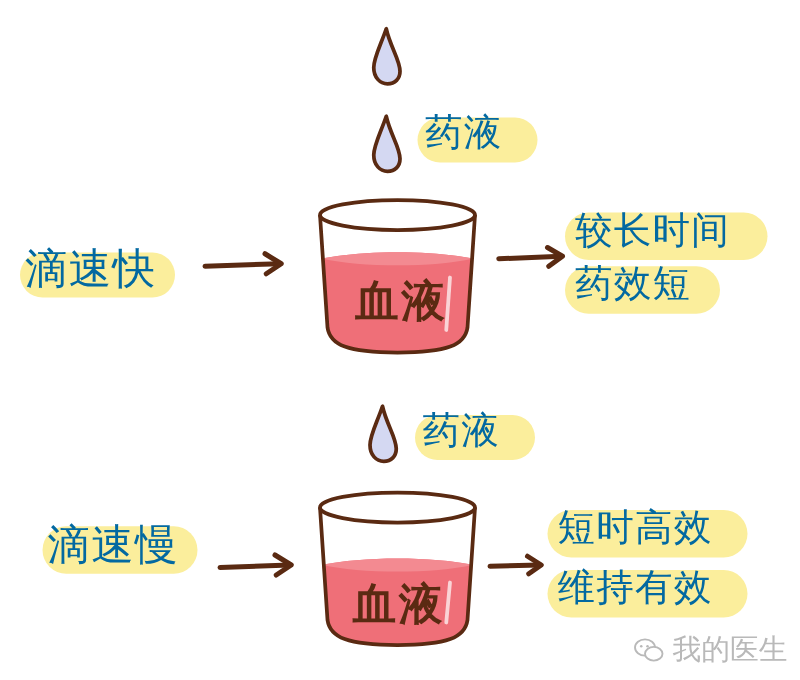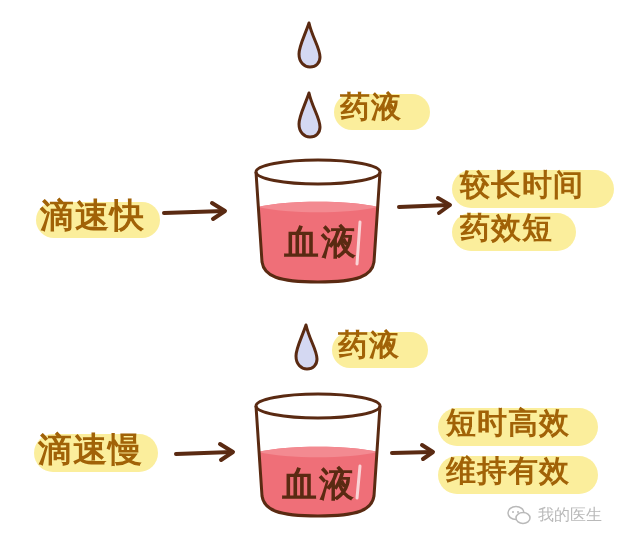--- a/index.html
+++ b/index.html
@@ -3,63 +3,63 @@
   <meta charset="utf-8">
   <style>
     html, body { margin: 0; padding: 0; }
     body {
       width: 640px; height: 544px; background: #ffffff; position: relative; overflow: hidden;
       font-family: "DejaVu Sans", sans-serif;
     }
     .abs { position: absolute; }
     .hl {
       position: absolute;
-      color: #a16207;
-      font-weight: bold;
+      color: #0369a1;
+      font-weight: normal;
       white-space: nowrap;
       letter-spacing: 1px;
       line-height: 1;
     }
     .hl .bg {
       position: absolute; z-index: 0;
       background: #fbee9c;
       border-radius: 22px;
     }
     .hl .tx { position: relative; z-index: 1; }
     .big { font-size: 34px; }
     .mid { font-size: 30px; }
     .arrow { position: absolute; }
     .cup-label {
       position: absolute; color: #5a2a12; font-weight: bold; font-size: 35px; letter-spacing: 2px;
       line-height: 1;
       text-align: center;
     }
     .watermark {
-      position: absolute; color: #b9b9b9; font-size: 16px; white-space: nowrap;
+      position: absolute; color: #b9b9b9; font-size: 23px; white-space: nowrap;
       display: flex; align-items: center; gap: 6px;
     }
   </style>
 </head>
 <body>
 
 <section>
 
   <svg class="abs" style="left:295px;top:20px" width="30" height="50" viewBox="0 0 30 50">
     <path d="M14 3 C10 15 4 26 4 34 C4 42 9 47 15 47 C21 47 25 43 25 37 C25 28 17 17 14 3 Z" fill="#d4d8f2" stroke="#5a2a12" stroke-width="3" stroke-linejoin="round"></path>
   </svg>
   <svg class="abs" style="left:295px;top:90px" width="30" height="50" viewBox="0 0 30 50">
     <path d="M14 3 C10 15 4 26 4 34 C4 42 9 47 15 47 C21 47 25 43 25 37 C25 28 17 17 14 3 Z" fill="#d4d8f2" stroke="#5a2a12" stroke-width="3" stroke-linejoin="round"></path>
   </svg>
 
   <div class="hl mid" style="left:340px;top:92px;">
     <div class="bg" style="left:-6px;top:2px;width:96px;height:36px;"></div>
     <span class="tx">药液</span>
   </div>
 
-  <div class="hl big" style="left:40px;top:198px;">
+  <div class="hl big" style="left:20px;top:198px;">
     <div class="bg" style="left:-4px;top:4px;width:124px;height:36px;"></div>
     <span class="tx">滴速快</span>
   </div>
 
   <svg class="arrow" style="left:160px;top:200px" width="70" height="24" viewBox="0 0 70 24">
     <path d="M4 13 L64 11" stroke="#5a2a12" stroke-width="4" stroke-linecap="round" fill="none"></path>
     <path d="M52 3 L65 11 L53 19" stroke="#5a2a12" stroke-width="4" stroke-linecap="round" stroke-linejoin="round" fill="none"></path>
   </svg>
 
   <svg class="abs" style="left:248px;top:152px" width="140" height="135" viewBox="0 0 140 135">
@@ -91,21 +91,21 @@
 
   <svg class="abs" style="left:292px;top:322px" width="30" height="50" viewBox="0 0 30 50">
     <path d="M14 3 C10 15 4 26 4 34 C4 42 9 47 15 47 C21 47 25 43 25 37 C25 28 17 17 14 3 Z" fill="#d4d8f2" stroke="#5a2a12" stroke-width="3" stroke-linejoin="round"></path>
   </svg>
 
   <div class="hl mid" style="left:338px;top:330px;">
     <div class="bg" style="left:-6px;top:2px;width:96px;height:36px;"></div>
     <span class="tx">药液</span>
   </div>
 
-  <div class="hl big" style="left:38px;top:432px;">
+  <div class="hl big" style="left:38px;top:419px;">
     <div class="bg" style="left:-4px;top:2px;width:124px;height:38px;"></div>
     <span class="tx">滴速慢</span>
   </div>
 
   <svg class="arrow" style="left:172px;top:441px" width="66" height="24" viewBox="0 0 66 24">
     <path d="M4 13 L60 11" stroke="#5a2a12" stroke-width="4" stroke-linecap="round" fill="none"></path>
     <path d="M48 3 L61 11 L49 19" stroke="#5a2a12" stroke-width="4" stroke-linecap="round" stroke-linejoin="round" fill="none"></path>
   </svg>
 
   <svg class="abs" style="left:248px;top:386px" width="140" height="135" viewBox="0 0 140 135">

